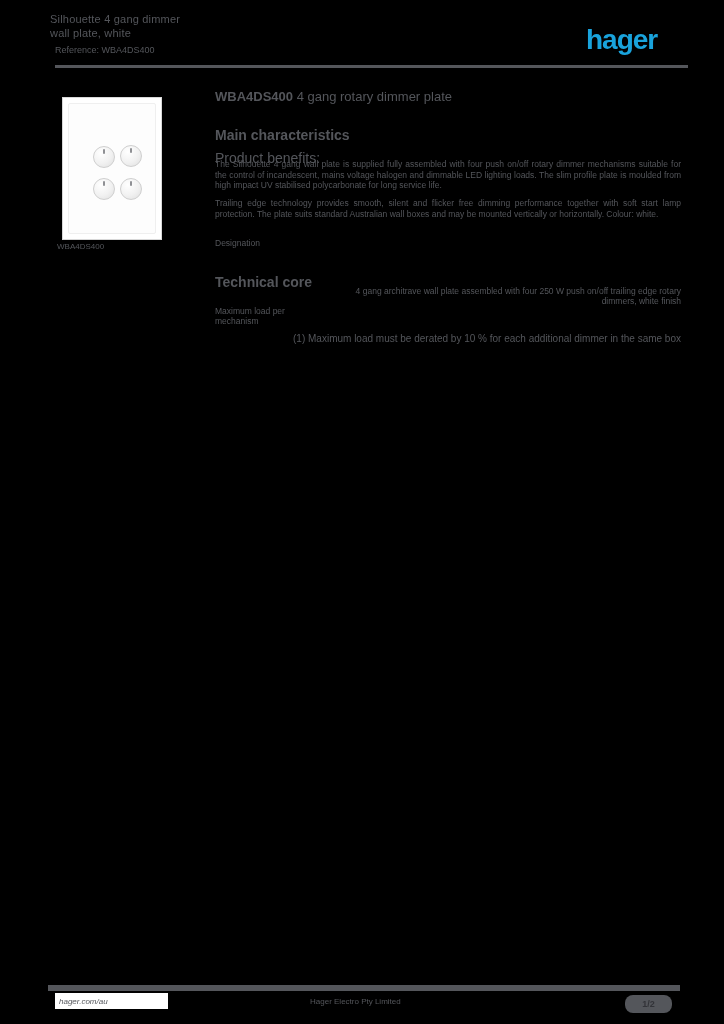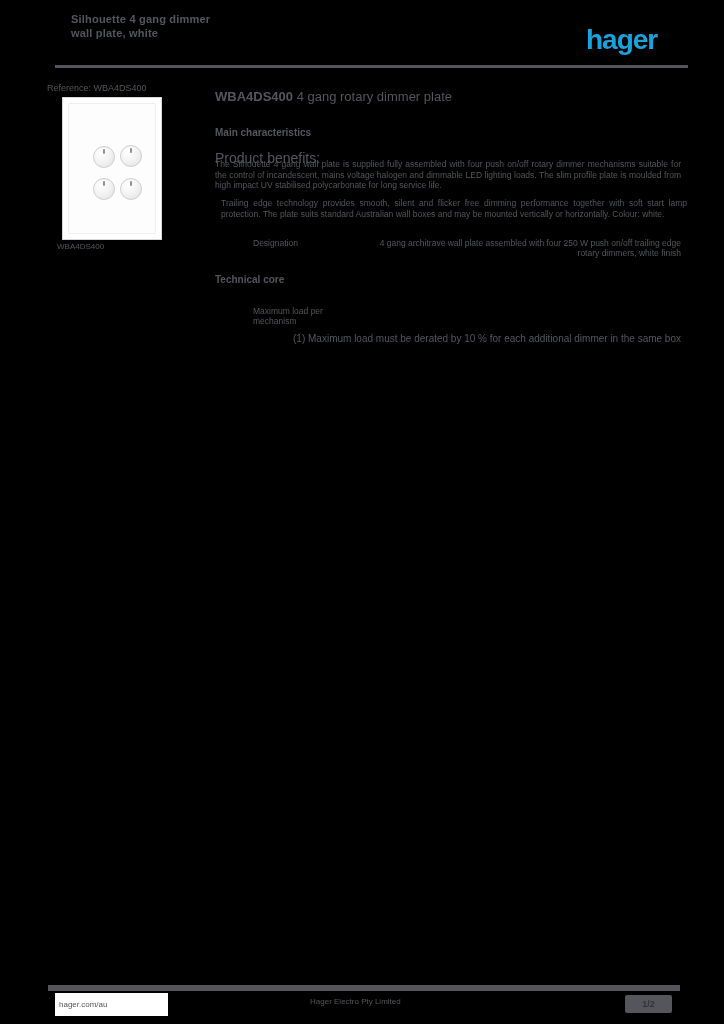--- a/index.html
+++ b/index.html
@@ -1,57 +1,57 @@
 <!DOCTYPE html>
 <html><head>
 <meta charset="utf-8">
 <style>
   html,body{margin:0;padding:0;background:#000;}
   #page{position:relative;width:724px;height:1024px;background:#000;overflow:hidden;
         font-family:"Liberation Sans",sans-serif;color:#54565B;}
   .abs{position:absolute;}
 
   
-  .title-line{left:71px;font-size:11px;font-weight:bold;letter-spacing:.2px;}
-  .ref-line{left:47px;top:45px;font-size:9px;margin-top:38px;}
+  .title-line{left:50px;font-size:11px;font-weight:normal;letter-spacing:.2px;}
+  .ref-line{left:55px;top:45px;font-size:9px;}
   .logo{left:586px;top:24px;font-size:28px;font-weight:800;color:#19A3DC;letter-spacing:-1px;}
   .rule{left:55px;top:65px;width:633px;height:3px;background:#54565B;}
 
   
   .product-box{left:62px;top:97px;width:98px;height:141px;background:#fff;border:1px solid #d8d8d8;}
   .plate{position:absolute;left:5px;top:5px;right:5px;bottom:5px;background:#fdfdfd;border:1px solid #efefef;border-radius:2px;}
   .knob{position:absolute;width:20px;height:20px;border-radius:50%;
         background:radial-gradient(circle at 35% 30%,#ffffff 0%,#f1f1f1 55%,#dedede 100%);
         border:1px solid #cfcfcf;}
   .knob .tick{position:absolute;left:9px;top:2px;width:2px;height:5px;background:#8f9094;border-radius:1px;}
   .knob1{left:24px;top:42px;} .knob2{left:51px;top:41px;}
   .knob3{left:24px;top:74px;} .knob4{left:51px;top:74px;}
   .caption{left:57px;top:242px;font-size:8px;}
 
   
   .h1{left:215px;top:89px;font-size:13px;font-weight:bold;}
   .h1 .rest{font-weight:normal;}
-  .sec-title{left:215px;font-size:10px;font-weight:bold;}
+  .sec-title{left:215px;font-size:14px;font-weight:bold;}
   .sec1{top:127px;} .sec2{top:274px;}
   .intro{left:215px;top:150px;font-size:14px;}
   .para{left:215px;width:466px;font-size:8.5px;line-height:10.5px;text-align:justify;}
-  .para1{top:159px;} .para2{top:198px;margin-left:6px;}
+  .para1{top:159px;} .para2{top:198px;}
   .row{left:215px;width:466px;display:flex;justify-content:space-between;font-size:8.5px;line-height:10px;}
-  .row .lbl{width:110px;margin-left:38px;}
+  .row .lbl{width:110px;}
   .row .val{text-align:right;}
-  .row1{top:238px;} .row1 .val{width:336px;}
+  .row1{top:238px;} .row1 .val{width:336px;margin-top:48px;}
   .row2{top:306px;gap:34px;} .row2 .lbl{width:82px;} .row2 .val{width:384px;}
   .footnote{left:291px;top:333px;width:390px;font-size:10px;text-align:right;}
 
   
   .fbar{left:48px;top:985px;width:632px;height:6px;background:#54565B;}
-  .fbox{left:55px;top:993px;width:113px;height:23px;background:#fff;display:flex;align-items:center;}
+  .fbox{left:55px;top:993px;width:113px;height:16px;background:#fff;display:flex;align-items:center;font-style:italic;}
   .fbox span{font-size:8px;color:#54565B;padding-left:4px;}
   .fcompany{left:310px;top:997px;font-size:8px;}
-  .fbadge{left:625px;top:995px;width:47px;height:18px;background:#54565B;border-radius:2px;
+  .fbadge{left:625px;top:995px;width:47px;height:18px;background:#54565B;border-radius:8px;
           display:flex;align-items:center;justify-content:center;font-size:9px;font-weight:bold;color:#323338;}
 </style>
 </head>
 <body>
 
 <div id="page">
 
   <div class="abs title-line" style="top:13px">Silhouette 4 gang dimmer</div>
   <div class="abs title-line" style="top:27px">wall plate, white</div>
   <div class="abs ref-line">Reference: WBA4DS400</div>

